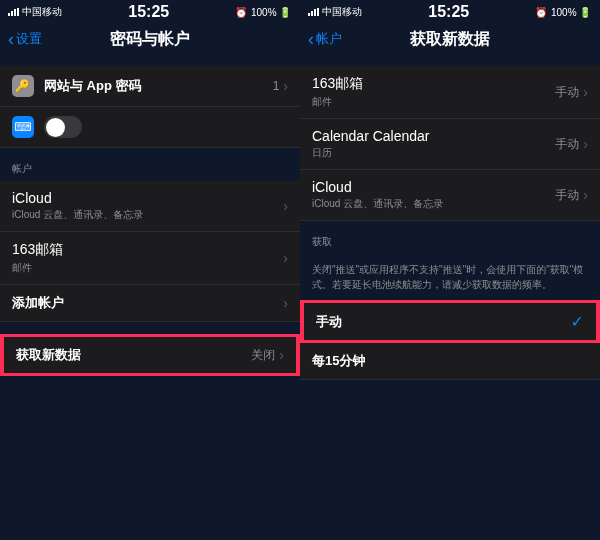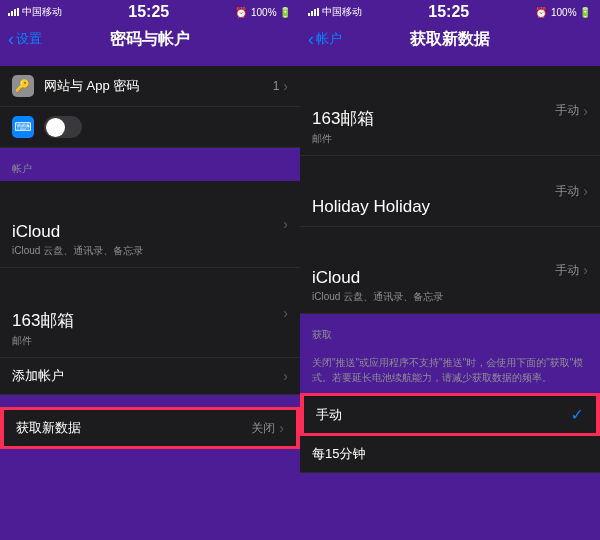--- a/index.html
+++ b/index.html
@@ -7,21 +7,21 @@
       background: #000;
       color: #fff;
       font-family: -apple-system, "Helvetica Neue", Arial, sans-serif;
       display: flex;
       width: 600px;
       height: 540px;
     }
     .phone {
       width: 300px;
       height: 540px;
-      background: #4c1d95;
+      background: #0f172a;
       position: relative;
       overflow: hidden;
       font-size: 12px;
     }
     .status-bar {
       display: flex;
       justify-content: space-between;
       align-items: center;
       padding: 3px 8px;
       font-size: 10px;
@@ -82,20 +82,21 @@
       display: flex;
       align-items: center;
       justify-content: center;
       font-size: 12px;
     }
     .icon-key { background: #8e8e93; color: #fff; }
     .icon-pass { background: #0a84ff; color: #fff; }
     .row-label {
       flex: 1;
       font-size: 13px;
+      font-weight: bold;
     }
     .row-sub {
       font-size: 10px;
       color: #8e8e93;
       margin-top: 2px;
     }
     .row-value {
       color: #8e8e93;
       font-size: 12px;
       margin-right: 4px;
@@ -134,21 +135,21 @@
     .highlight {
       border: 3px solid #ff2d55;
       border-left-width: 4px;
       border-right-width: 4px;
     }
     .check {
       color: #0a84ff;
       font-size: 16px;
     }
     .two-line { display: flex; flex-direction: column; flex: 1; }
-    .two-line .main { font-size: 17px; margin-top: 32px; }
+    .two-line .main { font-size: 14px; }
     .signal-bars {
       display: inline-flex;
       align-items: flex-end;
       gap: 1px;
       height: 8px;
     }
     .signal-bars span {
       width: 2px;
       background: #fff;
     }
@@ -256,21 +257,22 @@
     <div class="row">
       <div class="two-line">
         <div class="main">163邮箱</div>
         <div class="row-sub">邮件</div>
       </div>
       <div class="row-value">手动</div>
       <div class="chevron">›</div>
     </div>
     <div class="row">
       <div class="two-line">
-        <div class="main">Holiday Holiday</div>
+        <div class="main">Calendar Calendar</div>
+        <div class="row-sub">日历</div>
       </div>
       <div class="row-value">手动</div>
       <div class="chevron">›</div>
     </div>
     <div class="row">
       <div class="two-line">
         <div class="main">iCloud</div>
         <div class="row-sub">iCloud 云盘、通讯录、备忘录</div>
       </div>
       <div class="row-value">手动</div>

